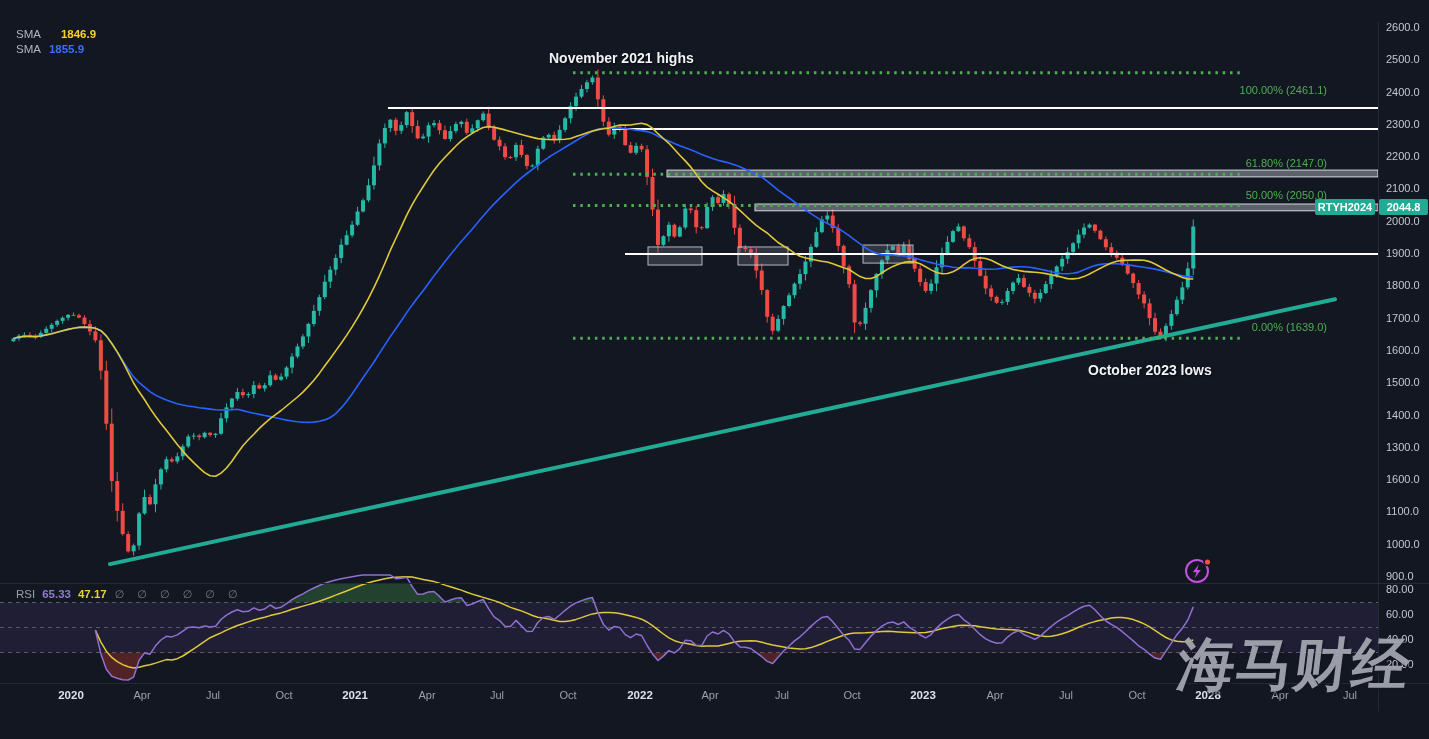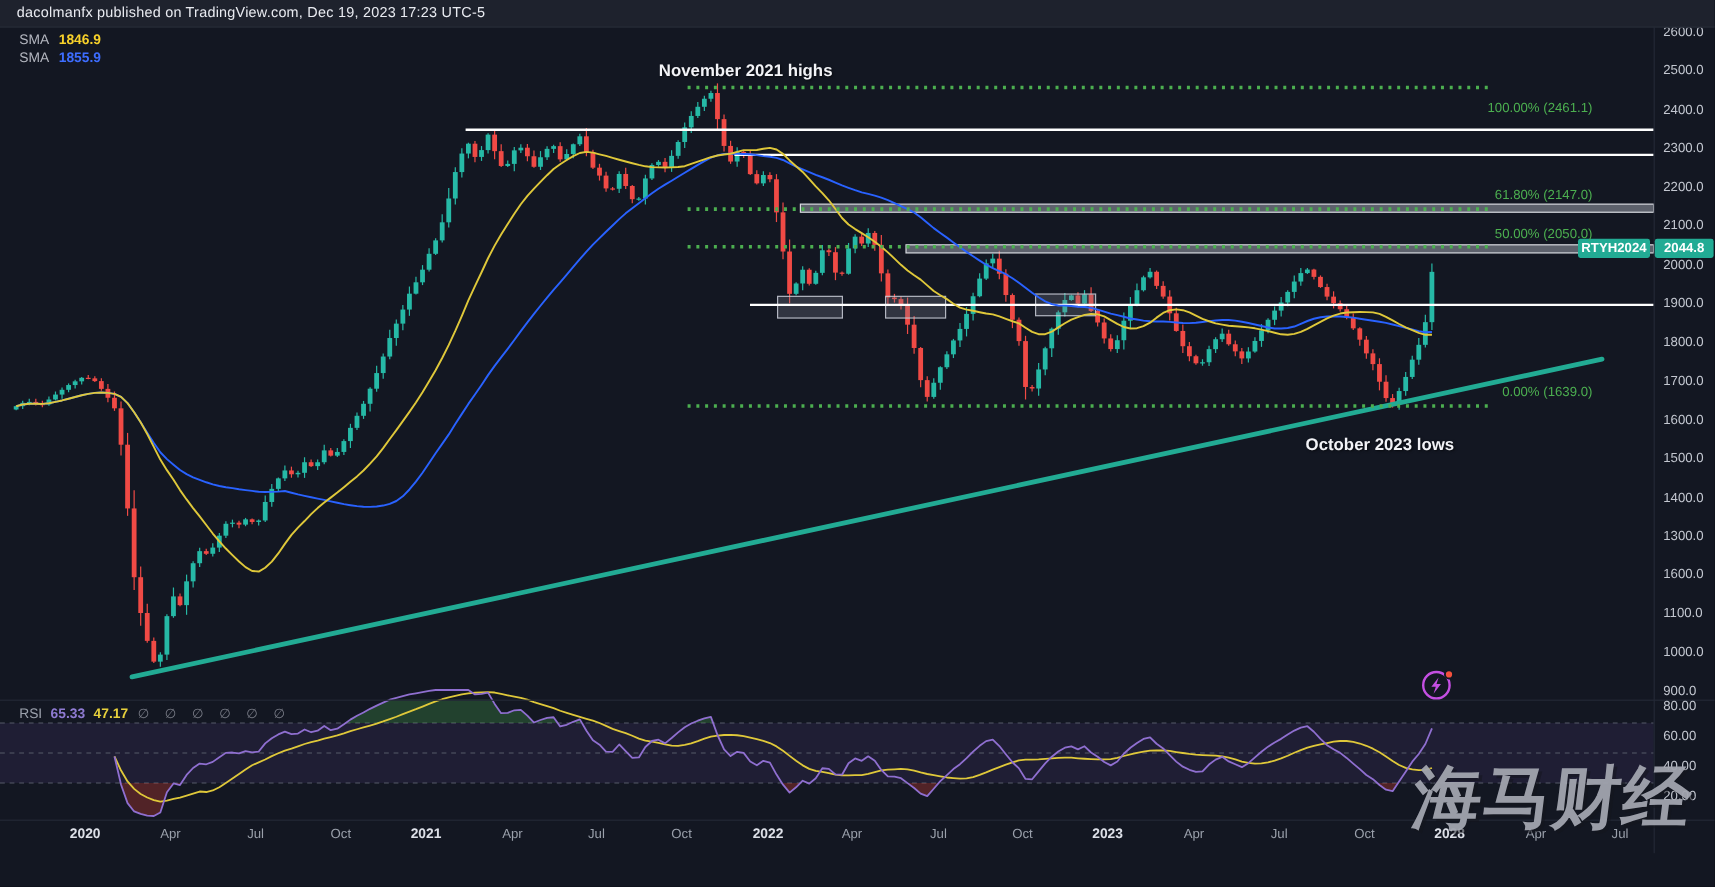--- a/index.html
+++ b/index.html
@@ -4,21 +4,21 @@
 <style>
   html,body{margin:0;padding:0;background:#0d1017;}
   #app{position:relative;width:1429px;height:739px;background:#131722;overflow:hidden;
        font-family:"Liberation Sans",sans-serif;-webkit-font-smoothing:antialiased;}
   .topbar{position:absolute;left:0;top:0;width:1429px;height:22px;background:#1e222d;
           border-bottom:1px solid #272c38;z-index:4;}
   .topbar .title{position:absolute;left:14px;top:3px;font-size:12px;color:#e9ebf1;letter-spacing:.2px;}
   #chart-svg{position:absolute;left:0;top:0;z-index:1;}
   .legend{position:absolute;left:16px;top:27px;z-index:3;font-size:11.5px;line-height:15px;}
   .legend .lab{color:#b2b5be;margin-right:8px;}
-  .legend .v1{color:#f8d12a;font-weight:bold;}
+  .legend .v1{color:#f8d12a;font-weight:bold;margin-left:12px;}
   .legend .v2{color:#3d6dff;font-weight:bold;}
   .annotation{position:absolute;z-index:3;color:#f2f3f7;font-weight:bold;font-size:14px;
               text-shadow:1px 1px 2px rgba(0,0,0,.6);white-space:nowrap;}
   .fib-label{position:absolute;right:102px;z-index:3;color:#4caf50;font-size:11px;white-space:nowrap;}
   .ptick{position:absolute;left:1386px;z-index:2;color:#c3c7d0;font-size:11px;white-space:nowrap;}
   .rtick{position:absolute;left:1386px;z-index:2;color:#c3c7d0;font-size:11px;white-space:nowrap;}
   .ttick{position:absolute;z-index:2;font-size:11px;transform:translateX(-50%);white-space:nowrap;}
   .ttick.major{color:#dde0e8;font-weight:bold;font-size:11.5px;}
   .ttick.minor{color:#9aa0ab;}
   .price-tag{position:absolute;z-index:3;height:16px;line-height:16px;font-size:11px;font-weight:bold;
@@ -39,23 +39,20 @@
        text-shadow:3px 3px 0 rgba(20,22,30,.55);white-space:nowrap;}
   .wm2{position:absolute;left:1198px;top:699px;z-index:6;font-size:35px;font-weight:900;font-style:italic;
        color:#1d4ed2;letter-spacing:4px;white-space:nowrap;text-shadow:1px 1px 0 rgba(255,255,255,.18);}
   .bolt-icon{position:absolute;left:1182px;top:554px;z-index:3;cursor:pointer;}
 </style>
 </head>
 <body>
 
 <div id="app">
 
-  <div class="topbar">
-    <span class="title">dacolmanfx published on TradingView.com, Dec 19, 2023 17:23 UTC-5</span>
-  </div>
 
   <svg id="chart-svg" width="1429" height="739">
       <line x1="13.462" y1="337.8352085714286" x2="13.462" y2="341.89882352941174" stroke="#26b9a6" stroke-width="1"></line>
       <rect x="11.462" y="338.48109092436977" width="4" height="2.771850252100819" fill="#26b9a6"></rect>
       <line x1="18.924" y1="334.05744038786725" x2="18.924" y2="340.7444678463029" stroke="#26b9a6" stroke-width="1"></line>
       <rect x="16.924" y="335.7092406722689" width="4" height="2.771850252100876" fill="#26b9a6"></rect>
       <line x1="24.386" y1="332.25232818518737" x2="24.386" y2="337.7996772402424" stroke="#26b9a6" stroke-width="1"></line>
       <rect x="22.386" y="334.9187729411765" width="4" height="1" fill="#26b9a6"></rect>
       <line x1="29.848" y1="332.24626162468894" x2="29.848" y2="337.96598435280555" stroke="#f04a45" stroke-width="1"></line>
       <rect x="27.848" y="334.9187729411765" width="4" height="1.7639047058823394" fill="#f04a45"></rect>

